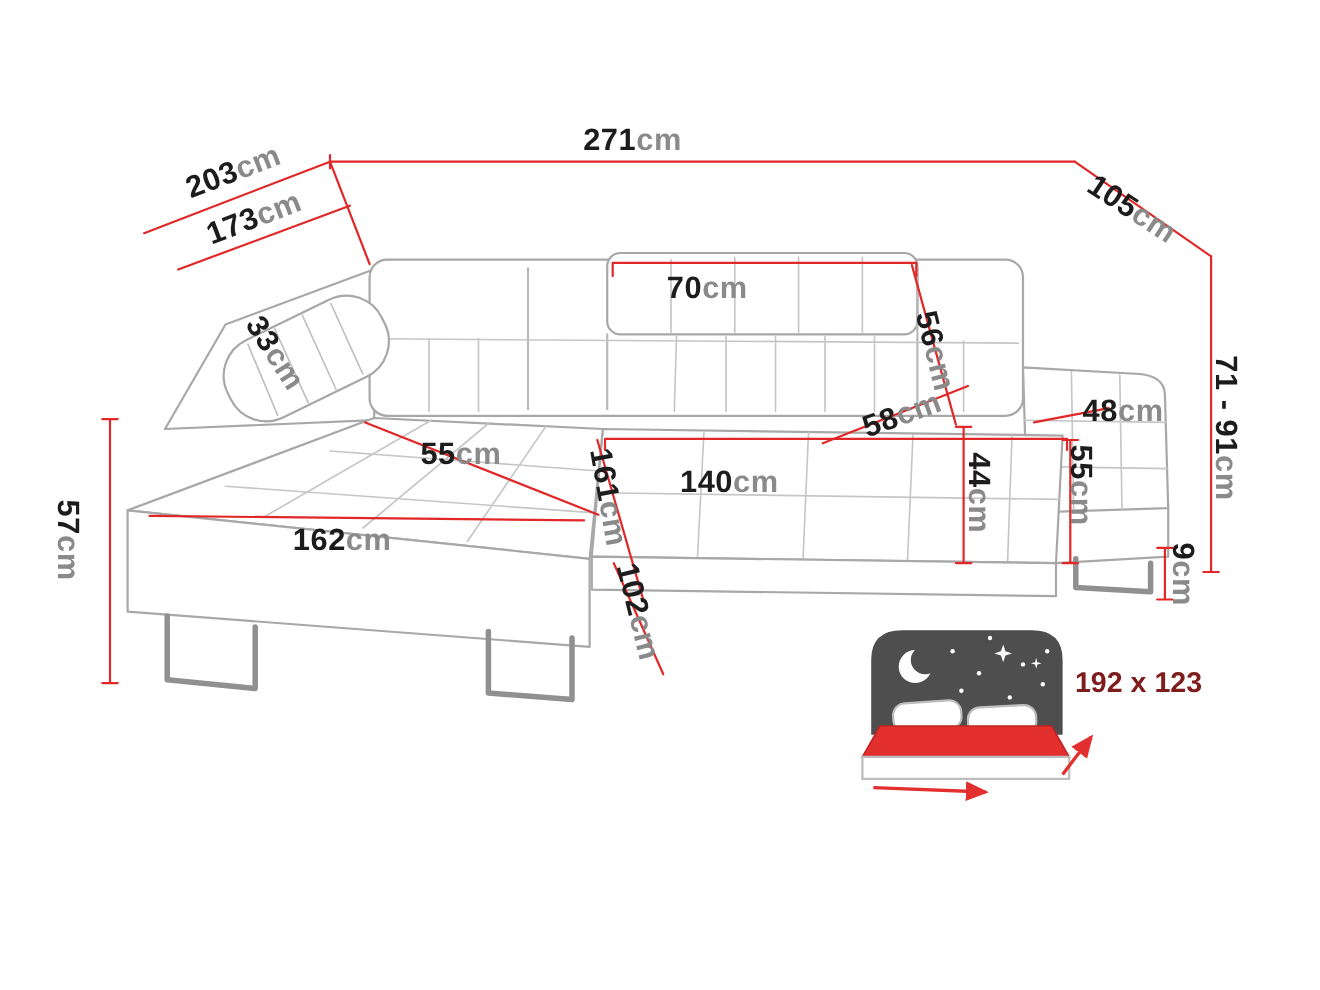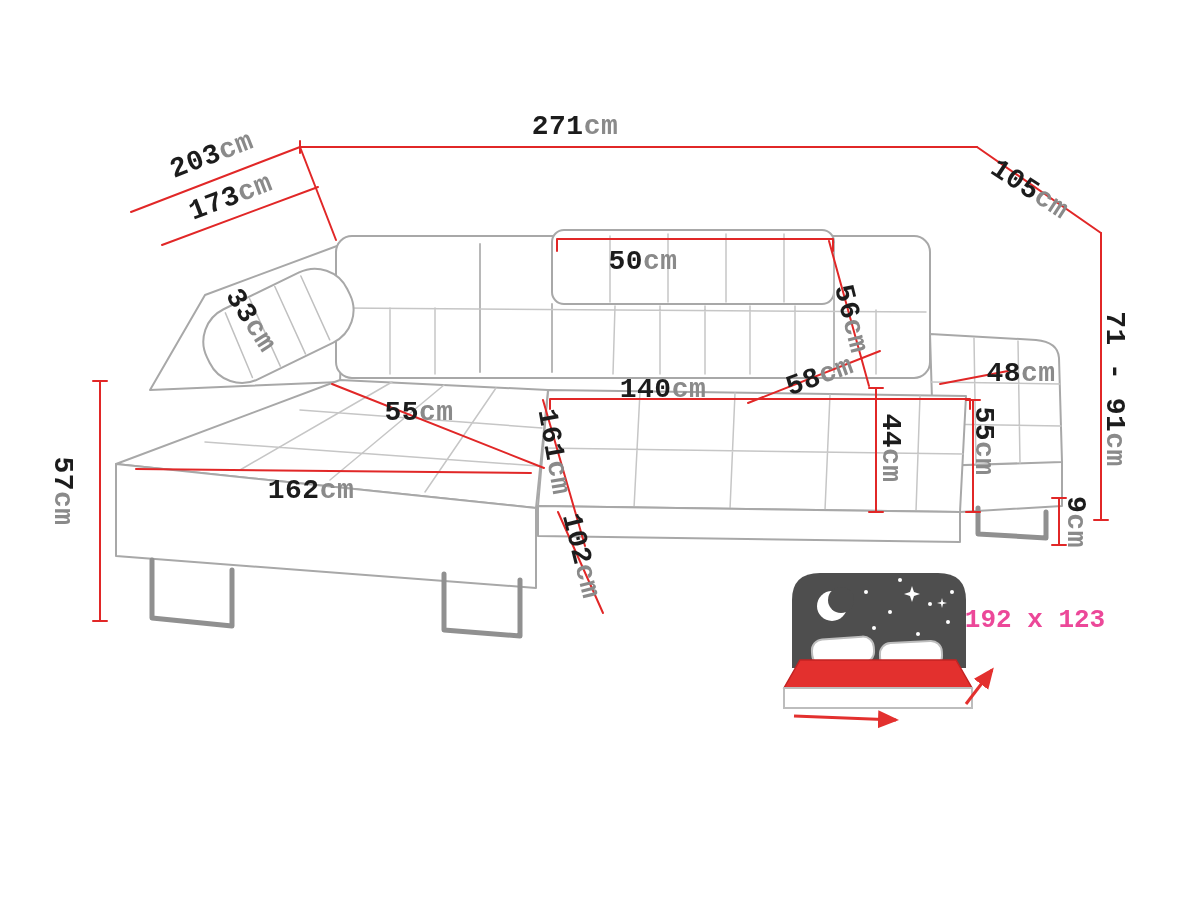--- a/index.html
+++ b/index.html
@@ -1,38 +1,38 @@
 <!DOCTYPE html>
 <html><head>
 <meta charset="utf-8">
 <style>
   html,body{margin:0;padding:0;background:#ffffff;}
   .stage{
     position:relative;
     width:1200px;height:785px;
     background:#ffffff;
     overflow:hidden;
-    font-family:Liberation Mono, monospace;
+    font-family:Liberation Sans, sans-serif;
   }
   .stage svg{position:absolute;left:0;top:0;}
   .dim{
     position:absolute;
     white-space:nowrap;
     font-size:28px;
     font-weight:700;
     color:#1c1c1c;
     letter-spacing:.5px;
     line-height:1;
   }
   .dim .unit{color:#8a8a8a;}
   .sleep-label{
     position:absolute;
     font-size:26px;
     font-weight:700;
-    color:#ec4899;
+    color:#7f1d1d;
     white-space:nowrap;
     line-height:1;
   }
 </style>
 </head>
 <body>
 
 <div class="stage">
 
   <svg width="1200" height="900" viewBox="0 0 1200 900">
@@ -139,38 +139,38 @@
   <div class="dim" style="left:231px;top:198px;transform:translate(-50%,-50%) rotate(-21deg)">
     <span class="num">173</span><span class="unit">cm</span>
   </div>
   <div class="dim" style="left:1029px;top:190px;transform:translate(-50%,-50%) rotate(33deg)">
     <span class="num">105</span><span class="unit">cm</span>
   </div>
   <div class="dim" style="left:250px;top:321px;transform:translate(-50%,-50%) rotate(57deg)">
     <span class="num">33</span><span class="unit">cm</span>
   </div>
   <div class="dim" style="left:643px;top:262px;transform:translate(-50%,-50%)">
-    <span class="num">50</span><span class="unit">cm</span>
+    <span class="num">70</span><span class="unit">cm</span>
   </div>
   <div class="dim" style="left:850px;top:319px;transform:translate(-50%,-50%) rotate(76deg)">
     <span class="num">56</span><span class="unit">cm</span>
   </div>
   <div class="dim" style="left:820px;top:377px;transform:translate(-50%,-50%) rotate(-20deg)">
     <span class="num">58</span><span class="unit">cm</span>
   </div>
   <div class="dim" style="left:1021px;top:374px;transform:translate(-50%,-50%)">
     <span class="num">48</span><span class="unit">cm</span>
   </div>
   <div class="dim" style="left:1114px;top:389px;transform:translate(-50%,-50%) rotate(90deg)">
     <span class="num">71 - 91</span><span class="unit">cm</span>
   </div>
   <div class="dim" style="left:419px;top:413px;transform:translate(-50%,-50%)">
     <span class="num">55</span><span class="unit">cm</span>
   </div>
-  <div class="dim" style="left:663px;top:390px;transform:translate(-50%,-50%)">
+  <div class="dim" style="left:663px;top:438px;transform:translate(-50%,-50%)">
     <span class="num">140</span><span class="unit">cm</span>
   </div>
   <div class="dim" style="left:553px;top:452px;transform:translate(-50%,-50%) rotate(80deg)">
     <span class="num">161</span><span class="unit">cm</span>
   </div>
   <div class="dim" style="left:890px;top:448px;transform:translate(-50%,-50%) rotate(90deg)">
     <span class="num">44</span><span class="unit">cm</span>
   </div>
   <div class="dim" style="left:983px;top:441px;transform:translate(-50%,-50%) rotate(90deg)">
     <span class="num">55</span><span class="unit">cm</span>

